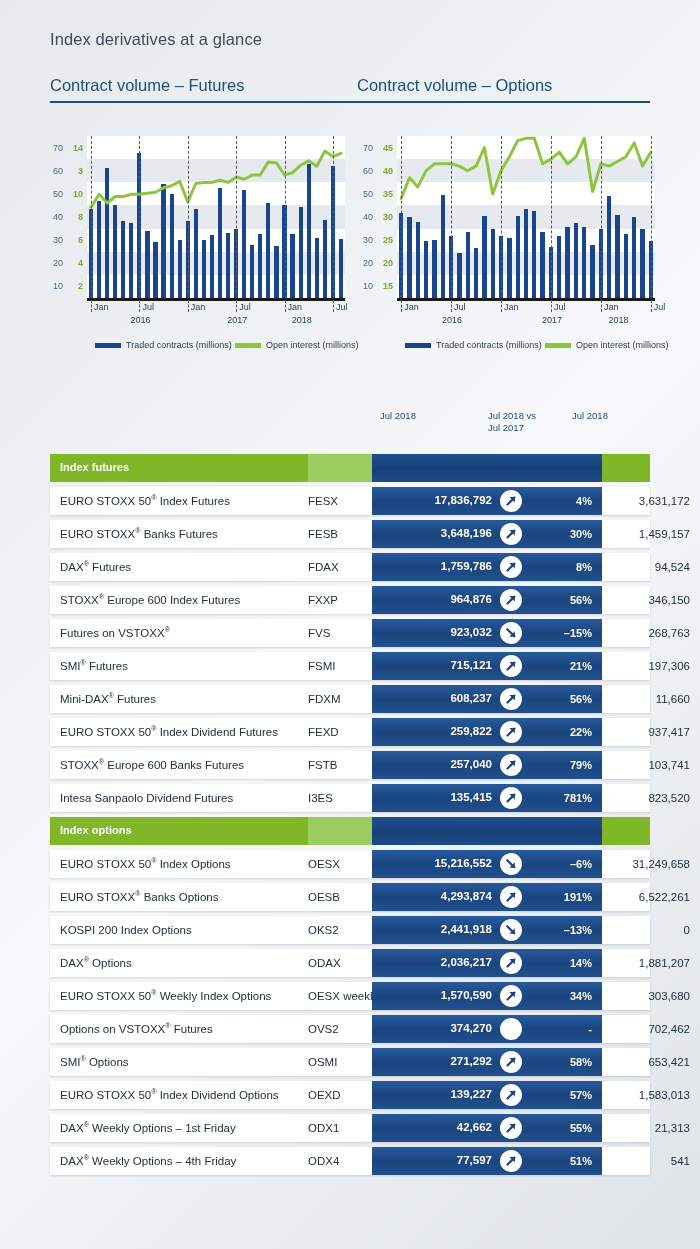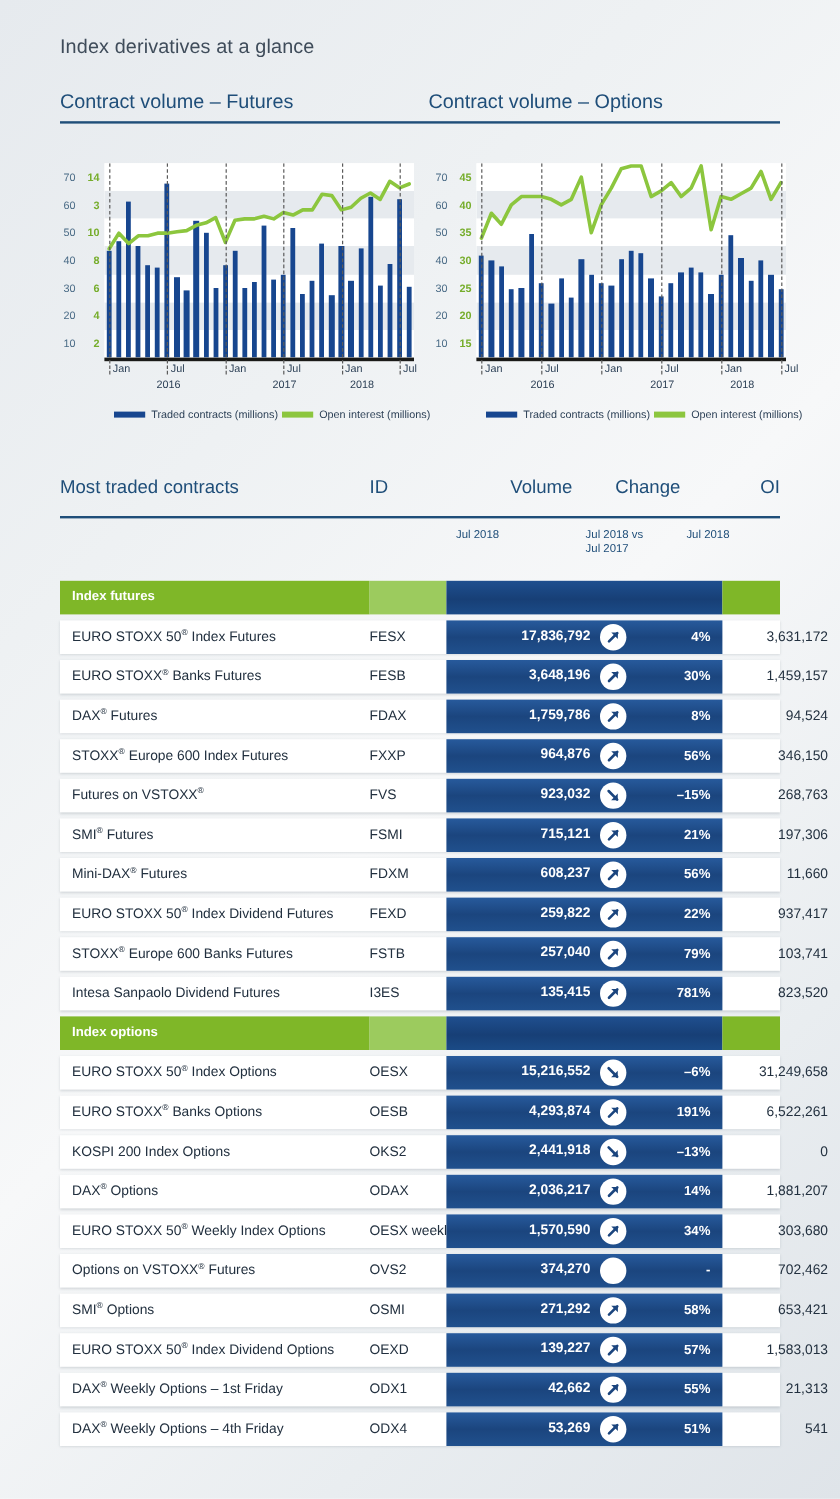--- a/index.html
+++ b/index.html
@@ -309,28 +309,20 @@
         <span>Traded contracts (millions)</span>
       </div>
       <div class="lg" style="left:148px;">
         <span class="swatch green"></span>
         <span>Open interest (millions)</span>
       </div>
     </div>
   </div>
 
   <div class="tbl">
-    <div class="th-row">
-      <div class="th col-name">Most traded contracts</div>
-      <div class="th col-id">ID</div>
-      <div class="th col-vol">Volume</div>
-      <div class="th col-chg">Change</div>
-      <div class="th col-oi">OI</div>
-      <div class="th-rule"></div>
-    </div>
     <div class="sub-row">
       <div class="sub col-vol" style="text-align:left;left:330px;">Jul 2018</div>
       <div class="sub" style="left:438px;">
         <span>Jul 2018 vs</span><br>
         <span>Jul 2017</span>
       </div>
       <div class="sub" style="left:522px;">Jul 2018</div>
     </div>
     <div id="tbody">
         <div class="grp">
@@ -624,21 +616,21 @@
               </svg>
             </div>
             <div class="r-pct">55%</div>
           </div>
           <div class="r-oi">21,313</div>
         </div>
         <div class="row">
           <div class="r-name">DAX<sup>®</sup> Weekly Options – 4th Friday</div>
           <div class="r-id">ODX4</div>
           <div class="r-blue">
-            <div class="r-vol">53,269</div>
+            <div class="r-vol">77,597</div>
             <div class="ico">
               <svg width="14" height="14" viewBox="0 0 14 14">
                 <path d="M3.5 10.5 L10.4 3.6" stroke="#1b457e" stroke-width="2.2" stroke-linecap="round"></path>
                 <path d="M5.4 3.1 L10.9 3.1 L10.9 8.6 Z" fill="#1b457e"></path>
               </svg>
             </div>
             <div class="r-pct">51%</div>
           </div>
           <div class="r-oi">541</div>
         </div>

